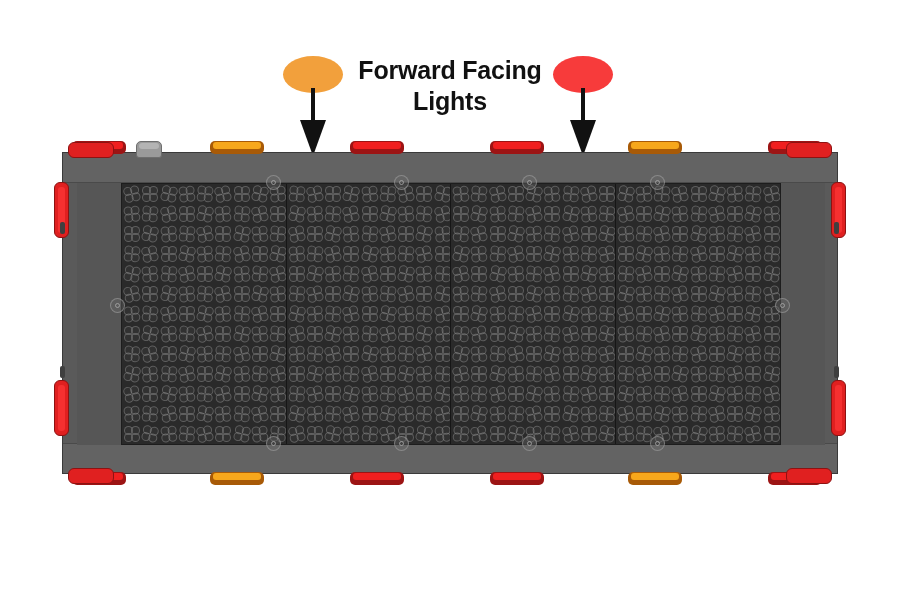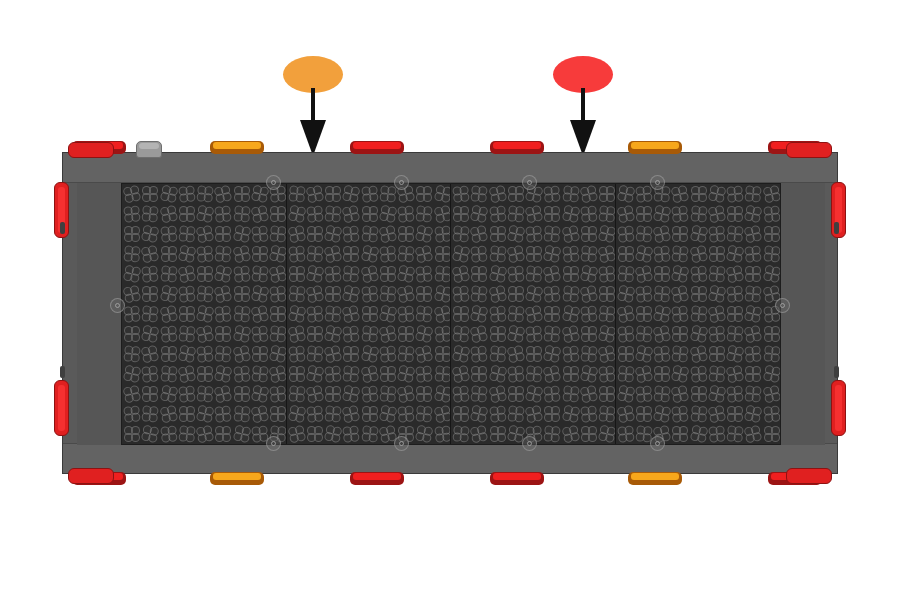--- a/index.html
+++ b/index.html
@@ -271,20 +271,22 @@
 
   <div class="callout-ellipse amber"></div>
   <div class="arrow-shaft a1"></div>
   <div class="arrow-head h1"></div>
 
   <div class="callout-ellipse red"></div>
   <div class="arrow-shaft a2"></div>
   <div class="arrow-head h2"></div>
 
   <div class="callout-label">
+    <div>Forward Facing</div>
+    <div>Lights</div>
   </div>
 
   <div id="device">
     <div class="chassis">
       <div class="chassis-top-rail"></div>
       <div class="chassis-bottom-rail"></div>
 
       <div class="deck">
         <div class="tread-field" id="tread-field">
             <div class="tread-panel" style="left: 0px; width: 164.5px;">

